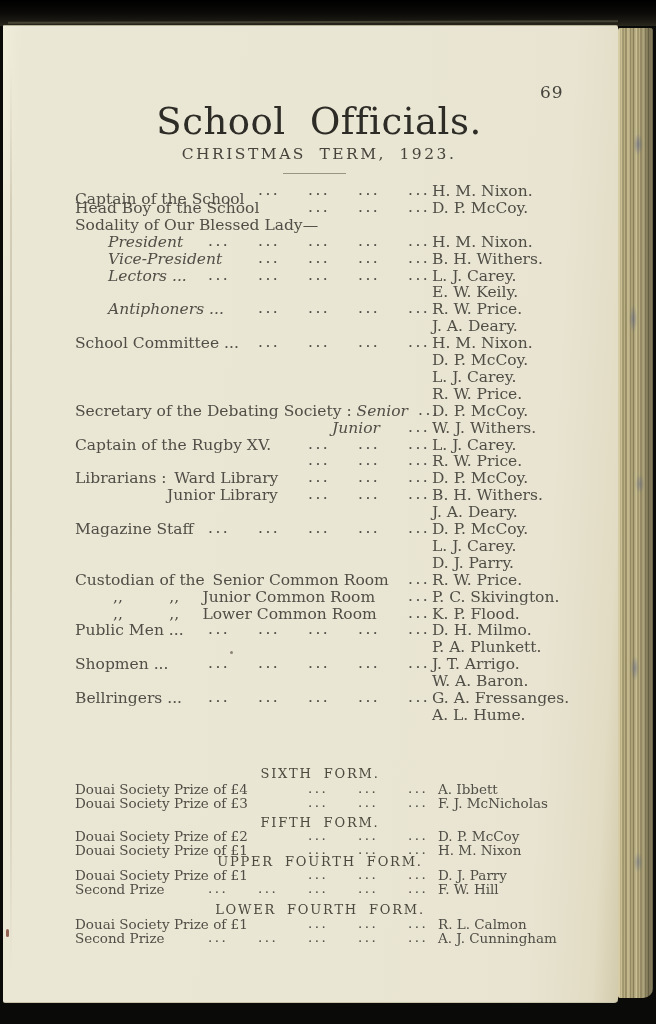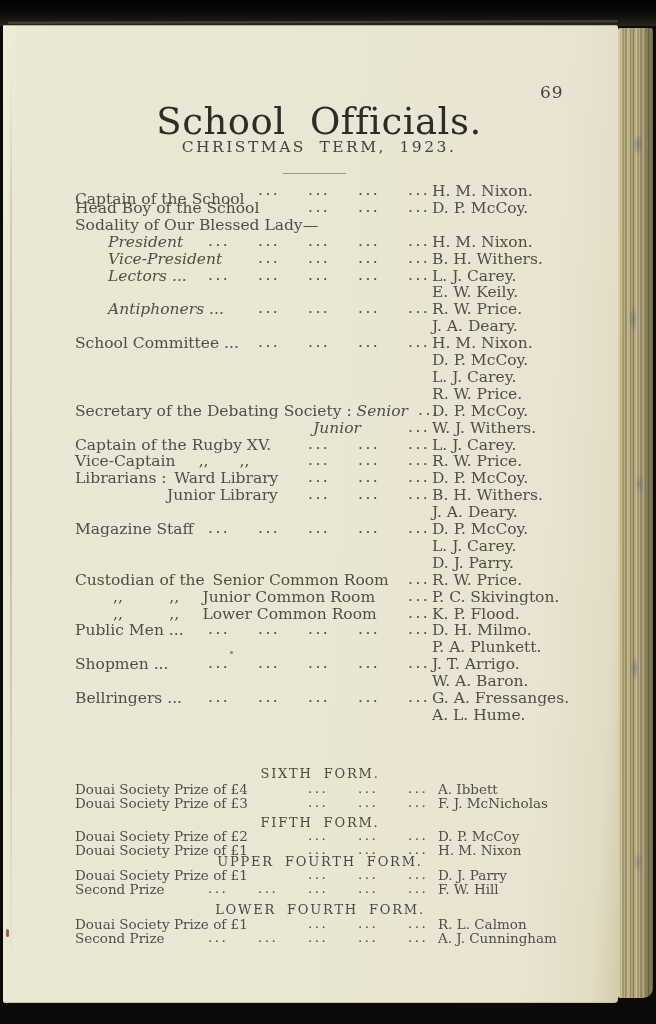--- a/index.html
+++ b/index.html
@@ -26,21 +26,21 @@
       radial-gradient(ellipse 7px 16px at 55% 12%,rgba(85,95,140,.5),transparent 70%),
       radial-gradient(ellipse 6px 20px at 40% 30%,rgba(85,95,140,.45),transparent 70%),
       radial-gradient(ellipse 7px 14px at 60% 47%,rgba(85,95,140,.4),transparent 70%),
       radial-gradient(ellipse 6px 18px at 45% 66%,rgba(85,95,140,.45),transparent 70%),
       radial-gradient(ellipse 7px 15px at 55% 86%,rgba(85,95,140,.4),transparent 70%),
       linear-gradient(90deg,rgba(25,22,14,0) 60%,rgba(25,22,14,.45) 100%),
       repeating-linear-gradient(90deg,#b5a97b 0px,#c9bf95 1.5px,#948a62 3px,#baaf82 4.5px,#877d58 6px,#c2b88c 7.5px);}
   
   .center-line{position:absolute;left:14px;width:604px;text-align:center;}
   .doc-title{top:74px;font-size:37px;color:#2e2c26;letter-spacing:.5px;word-spacing:12px;}
-  .doc-subtitle{top:112px;font-size:15.5px;color:#45433b;letter-spacing:2.5px;word-spacing:6px;}
+  .doc-subtitle{top:119px;font-size:15.5px;color:#45433b;letter-spacing:2.5px;word-spacing:6px;}
   .title-rule{position:absolute;left:280px;top:147px;width:63px;height:1px;background:#6f6b5c;opacity:.65;}
   .prize-title{top:688px;font-size:37px;color:#2e2c26;letter-spacing:1px;word-spacing:10px;}
   .page-number{position:absolute;left:537px;top:56px;font-size:17px;color:#45433c;letter-spacing:1px;}
   
   .off-rows{position:absolute;left:72px;top:156px;width:500px;font-size:15.5px;}
   .prize-block{position:absolute;left:72px;top:0;width:495px;font-size:13.5px;}
   .row{position:absolute;height:17px;width:500px;}
   .row .label{position:absolute;top:0;left:0;white-space:pre;}
   .row .label.it, .row .label i{font-style:italic;}
   .row .dots{position:absolute;top:-1px;letter-spacing:2.5px;}
@@ -141,33 +141,32 @@
         </div>
         <div class="row" style="top: 202.8px;">
           <span class="name" style="left: 357px;">R. W. Price.</span>
         </div>
         <div class="row" style="top: 219.7px;">
           <span class="label" style="left: 0px;">Secretary of the Debating Society : <i>Senior</i></span>
           <span class="name" style="left: 357px;">D. P. McCoy.</span>
           <span class="dots" style="left: 343px;">...</span>
         </div>
         <div class="row" style="top: 236.6px;">
-          <span class="label it" style="left: 238px;">Junior</span>
+          <span class="label it" style="left: 257px;">Junior</span>
           <span class="name" style="left: 357px;">W. J. Withers.</span>
           <span class="dots" style="left: 333px;">...</span>
         </div>
         <div class="row" style="top: 253.5px;">
           <span class="label" style="left: 0px;">Captain of the Rugby XV.</span>
           <span class="name" style="left: 357px;">L. J. Carey.</span>
           <span class="dots" style="left: 233px;">...</span>
           <span class="dots" style="left: 283px;">...</span>
           <span class="dots" style="left: 333px;">...</span>
         </div>
         <div class="row" style="top: 270.4px;">
-          <span class="label" style="left: 0px;">Vice-Captain  ,,  ,,</span>
           <span class="name" style="left: 357px;">R. W. Price.</span>
           <span class="dots" style="left: 233px;">...</span>
           <span class="dots" style="left: 283px;">...</span>
           <span class="dots" style="left: 333px;">...</span>
         </div>
         <div class="row" style="top: 287.3px;">
           <span class="label" style="left: 0px;">Librarians : Ward Library</span>
           <span class="name" style="left: 357px;">D. P. McCoy.</span>
           <span class="dots" style="left: 233px;">...</span>
           <span class="dots" style="left: 283px;">...</span>

